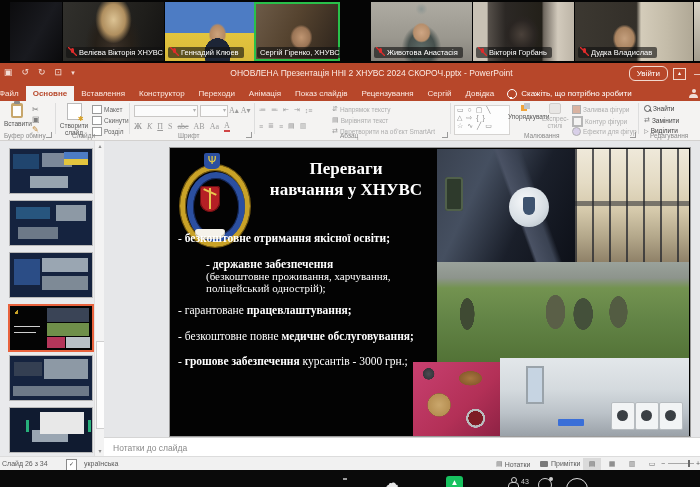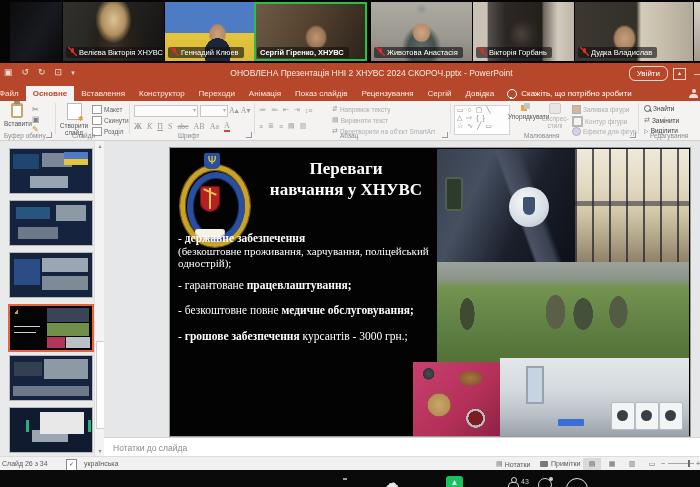--- a/index.html
+++ b/index.html
@@ -236,21 +236,21 @@
       </div>
     </div>
 
     <div class="a tile v3" style="left:165px;width:101px;">
       <div class="vlabel">
         <span class="mic-icon"></span>
         <span>Геннадий Клюев</span>
       </div>
     </div>
 
-    <div class="a tile v4 active" style="left:254px;width:113px;font-weight:bold;">
+    <div class="a tile v4 active" style="left:254px;width:86px;">
       <div class="vlabel">
         <span>Сергій Гіренко, ХНУВС</span>
       </div>
     </div>
 
     <div class="a tile v5" style="left:371px;width:101px;">
       <div class="vlabel">
         <span class="mic-icon"></span>
         <span>Животова Анастасія</span>
       </div>
@@ -457,21 +457,22 @@
       <div class="trident"></div>
       <div class="book"></div>
     </div>
 
     <div class="slide-title">
       <div>Переваги</div>
       <div>навчання у ХНУВС</div>
     </div>
 
     <div class="bullets">
-      <div class="bullet" style="margin-bottom:10px;">
+      <div class="bullet"><span>- </span><b>безкоштовне отримання якісної освіти;</b><span></span></div>
+      <div class="bullet" style="margin-bottom:10px;margin-left:28px;">
         <div><span>- </span><b>державне забезпечення</b></div>
         <div class="sub">(безкоштовне проживання, харчування, поліцейський однострій);</div>
       </div>
       <div class="bullet"><span>- гарантоване </span><b>працевлаштування;</b><span></span></div>
       <div class="bullet"><span>- безкоштовне повне </span><b>медичне обслуговування;</b><span></span></div>
       <div class="bullet"><span>- </span><b>грошове забезпечення</b><span> курсантів - 3000 грн.;</span></div>
     </div>
 
     <div class="photo ph-police">
       <div class="patch"></div>

